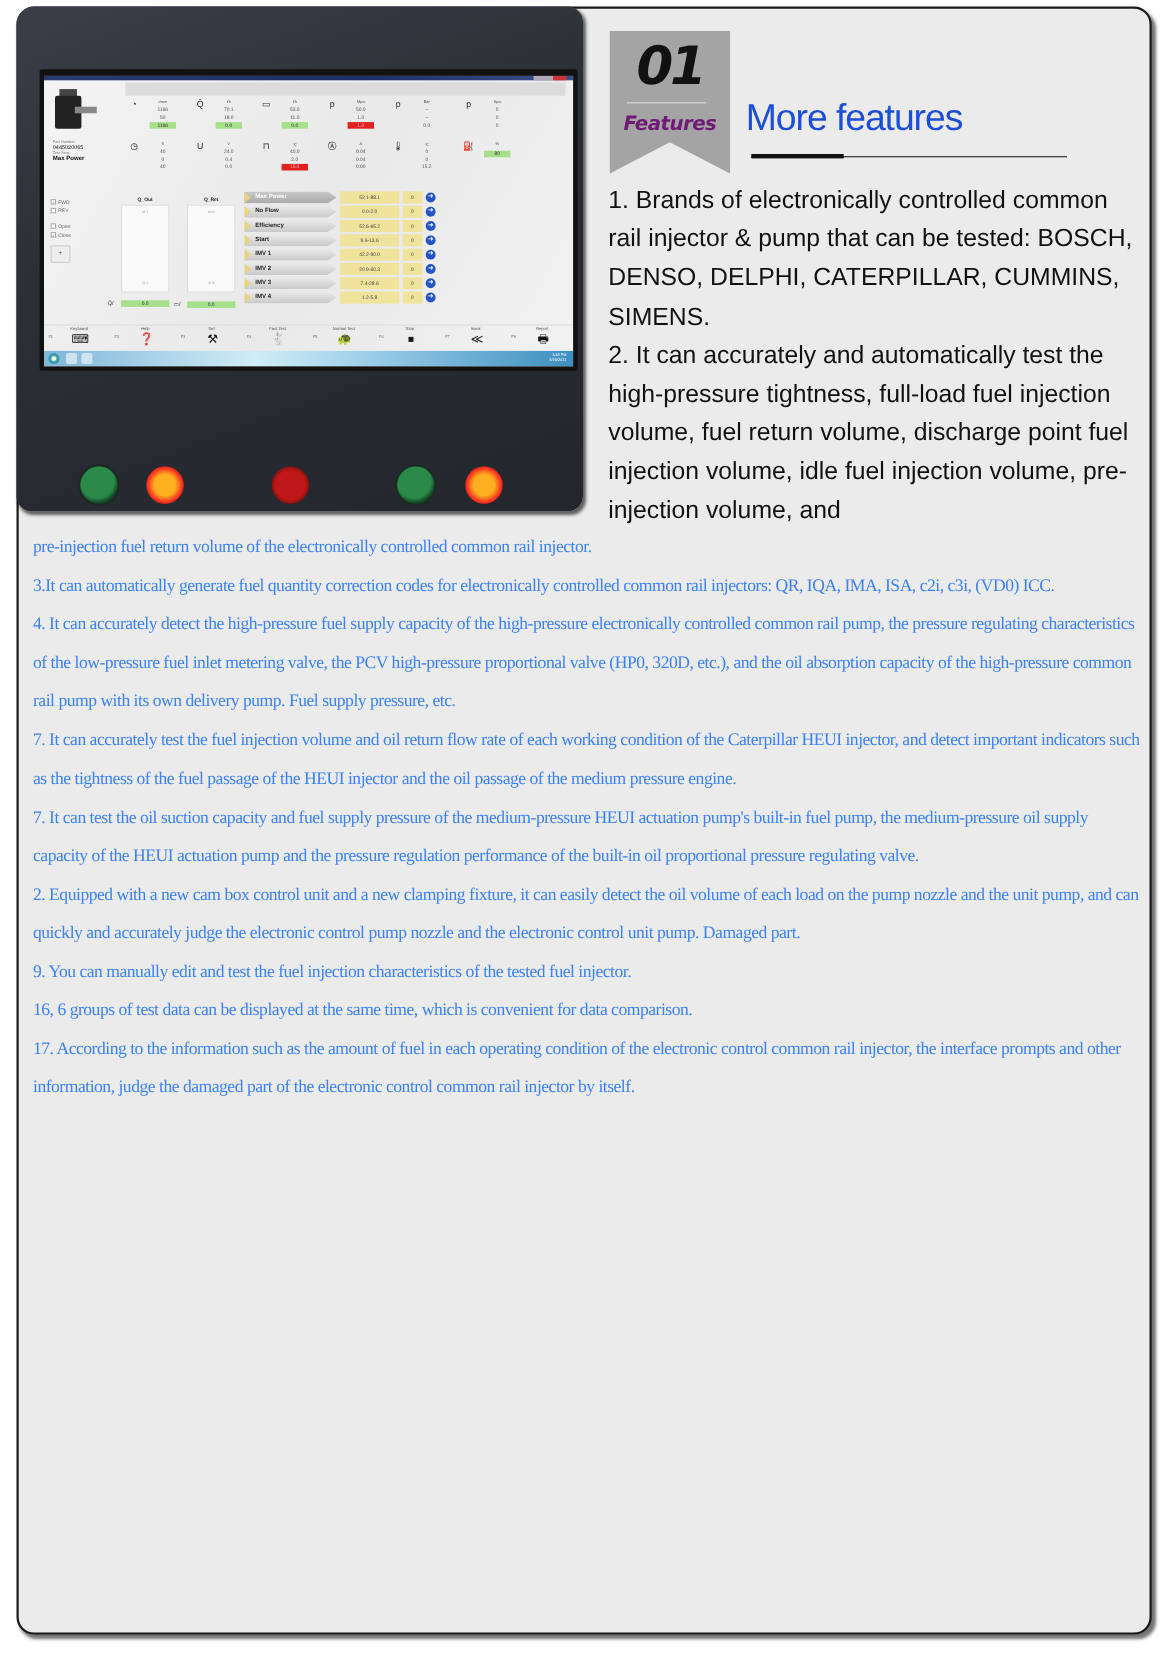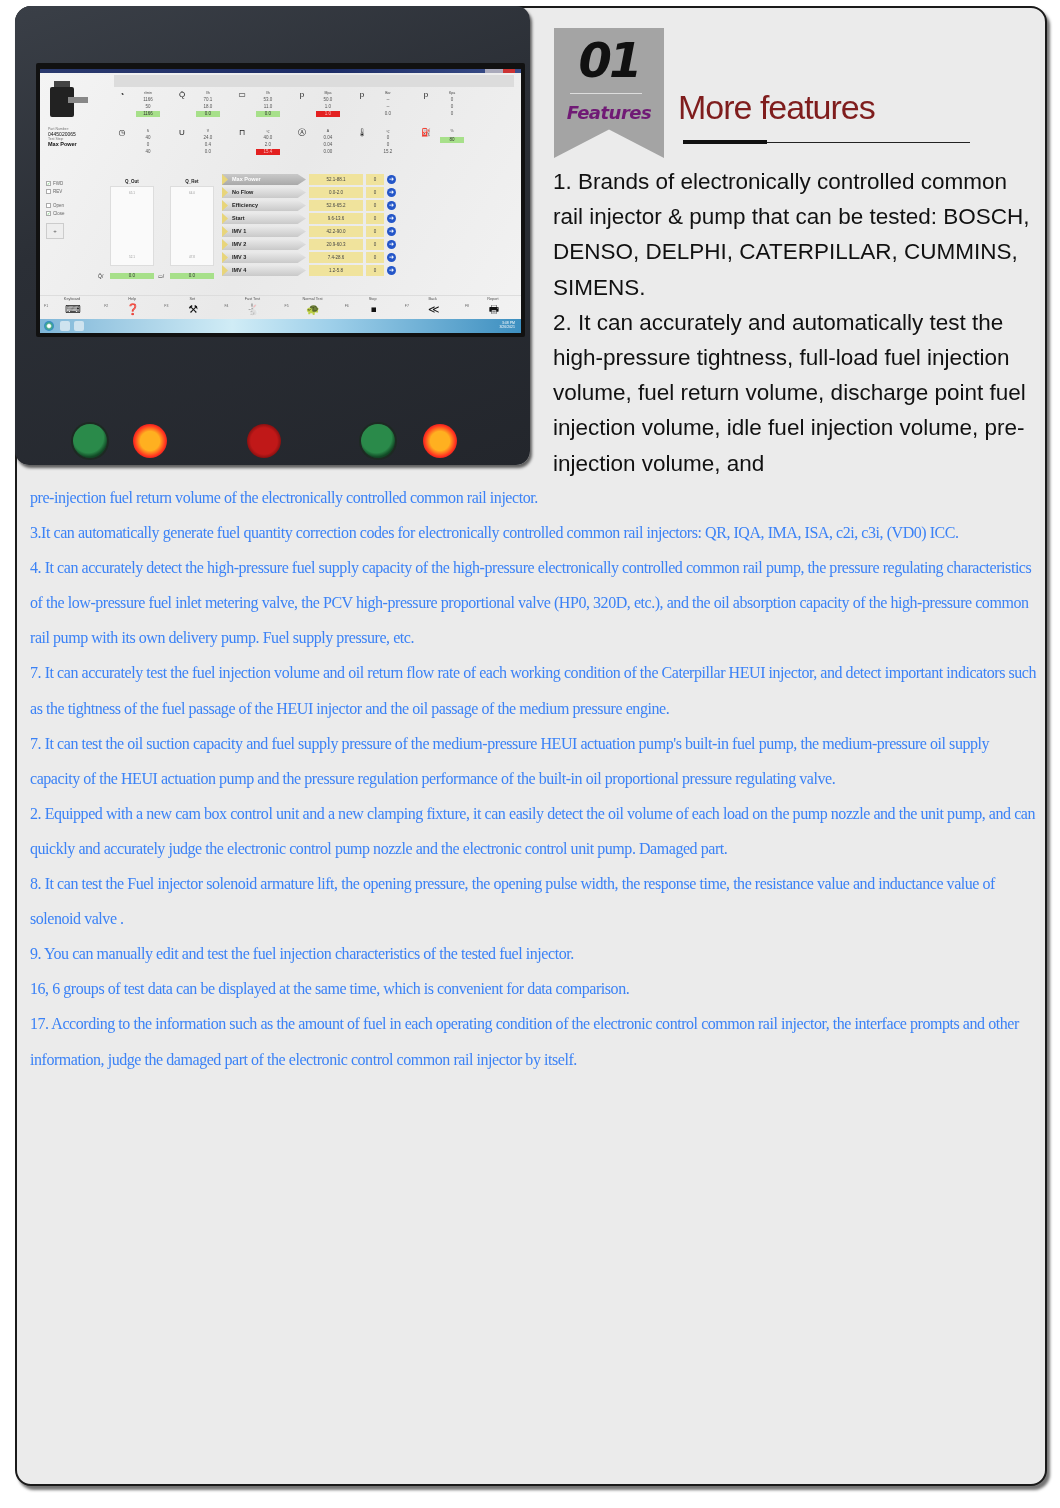--- a/index.html
+++ b/index.html
@@ -87,21 +87,21 @@
   .lamp.green { background: radial-gradient(circle at 45% 40%, #2a8a4a 0 55%, #124a26 70%, #0b2a16 100%); box-shadow: 0 0 0 2px #1d2a22; }
   .lamp.orange { background: radial-gradient(circle at 50% 50%, #ffb020 0 40%, #ff3020 65%, #b01010 85%, #501010 100%); }
   .lamp.red { background: radial-gradient(circle at 50% 50%, #c01818 0 55%, #7a0e0e 75%, #2a0808 100%); }
 
   
   .badge { position:absolute; left:554px; top:28px; width:110px; height:130px; background:#a4a4a4; clip-path: polygon(0 0, 100% 0, 100% 100%, 50% 78%, 0 100%); }
   .badge .num { position:absolute; left:0; top:4px; width:100%; text-align:center; font-family:"DejaVu Sans", sans-serif; font-weight:bold; font-style:italic; font-size:48px; line-height:56px; color:#111; letter-spacing:-3px; }
   .badge .rule { position:absolute; left:16px; top:65px; width:72px; height:1px; background:#ddd; }
   .badge .feat { position:absolute; left:0; top:74px; width:100%; text-align:center; font-family:"DejaVu Sans", sans-serif; font-weight:bold; font-style:italic; font-size:18px; color:#701a75; letter-spacing:-0.5px; }
 
-  .section-title { position:absolute; left:678px; top:88px; font-family:"Liberation Sans", sans-serif; font-size:34px; color:#7f1d1d; letter-spacing:-1px; }
+  .section-title { position:absolute; left:678px; top:88px; font-family:"Liberation Sans", sans-serif; font-size:34px; color:#1d4ed8; letter-spacing:-1px; }
   .title-rule { position:absolute; left:683px; top:142px; width:287px; height:1px; background:#222; }
   .title-rule-bold { position:absolute; left:683px; top:140px; width:84px; height:4px; background:#111; }
 
   .text-right { position:absolute; left:553px; top:164px; width:485px; font-family:"Liberation Sans", sans-serif; font-size:22.5px; line-height:35.2px; color:#111; }
   .text-main { position:absolute; left:30px; top:480px; width:1010px; font-family:Liberation Serif, serif; font-size:16px; line-height:35.1px; color:#3b82f6; letter-spacing:-0.45px; }
   .text-right p, .text-main p { margin:0; }
 </style>
 </head>
 <body>
 
@@ -381,17 +381,16 @@
     <p>1. Brands of electronically controlled common rail injector &amp; pump that can be tested: BOSCH, DENSO, DELPHI, CATERPILLAR, CUMMINS, SIMENS.</p>
     <p>2. It can accurately and automatically test the high-pressure tightness, full-load fuel injection volume, fuel return volume, discharge point fuel injection volume, idle fuel injection volume, pre-injection volume, and</p>
   </div>
 <div class="text-main" id="text-main">
     <p>pre-injection fuel return volume of the electronically controlled common rail injector.</p>
     <p>3.It can automatically generate fuel quantity correction codes for electronically controlled common rail injectors: QR, IQA, IMA, ISA, c2i, c3i, (VD0) ICC.</p>
     <p>4. It can accurately detect the high-pressure fuel supply capacity of the high-pressure electronically controlled common rail pump, the pressure regulating characteristics of the low-pressure fuel inlet metering valve, the PCV high-pressure proportional valve (HP0, 320D, etc.), and the oil absorption capacity of the high-pressure common rail pump with its own delivery pump. Fuel supply pressure, etc.</p>
     <p>7. It can accurately test the fuel injection volume and oil return flow rate of each working condition of the Caterpillar HEUI injector, and detect important indicators such as the tightness of the fuel passage of the HEUI injector and the oil passage of the medium pressure engine.</p>
     <p>7. It can test the oil suction capacity and fuel supply pressure of the medium-pressure HEUI actuation pump's built-in fuel pump, the medium-pressure oil supply capacity of the HEUI actuation pump and the pressure regulation performance of the built-in oil proportional pressure regulating valve.</p>
     <p>2. Equipped with a new cam box control unit and a new clamping fixture, it can easily detect the oil volume of each load on the pump nozzle and the unit pump, and can quickly and accurately judge the electronic control pump nozzle and the electronic control unit pump. Damaged part.</p>
-    <p>8. It can test the Fuel injector solenoid armature lift, the opening pressure, the opening pulse width, the response time, the resistance value and inductance value of solenoid valve .</p>
     <p>9. You can manually edit and test the fuel injection characteristics of the tested fuel injector.</p>
     <p>16, 6 groups of test data can be displayed at the same time, which is convenient for data comparison.</p>
     <p>17. According to the information such as the amount of fuel in each operating condition of the electronic control common rail injector, the interface prompts and other information, judge the damaged part of the electronic control common rail injector by itself.</p>
   </div>
 
 </body></html>

